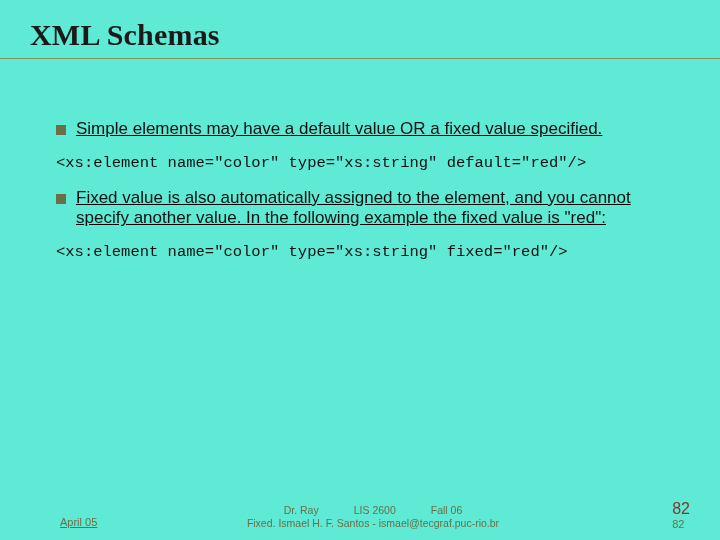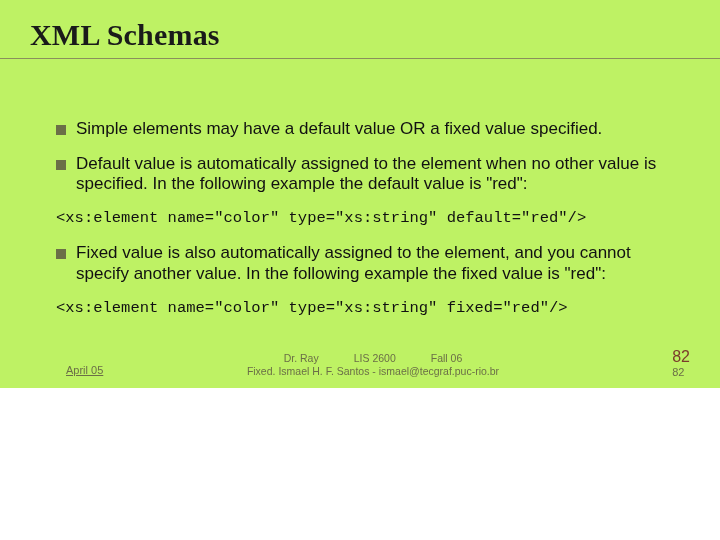--- a/index.html
+++ b/index.html
@@ -1,19 +1,19 @@
 <!DOCTYPE html>
 <html><head>
 <meta charset="utf-8">
 <style>
   * { margin: 0; padding: 0; box-sizing: border-box; }
   html, body { width: 720px; height: 540px; background: #fff; font-family: Arial, Helvetica, sans-serif; }
   .slide {
-    width: 720px; height: 388px;
-    background: #bef264;
+    width: 720px; height: 540px;
+    background: #5eead4;
     position: relative;
     padding: 18px 0 0 0;
   }
   .title {
     font-family: "Times New Roman", Times, serif;
     font-size: 30px;
     color: #1a1a1a;
     padding-left: 30px;
     letter-spacing: 0.2px;
   }
@@ -23,20 +23,21 @@
     border-top: 1.5px solid #8a8f5c;
     width: 100%;
   }
   .content {
     padding: 60px 36px 0 56px;
   }
   .item {
     display: flex;
     align-items: flex-start;
     margin-bottom: 14px;
+    text-decoration: underline;
   }
   .bullet {
     width: 10px; height: 10px;
     background: #6b6f47;
     margin-top: 6px;
     margin-right: 10px;
     flex-shrink: 0;
   }
   .item-text {
     font-size: 17px;
@@ -52,21 +53,21 @@
   }
   .footer {
     position: absolute;
     bottom: 10px;
     left: 0;
     width: 100%;
     padding: 0 30px 0 56px;
   }
   .footer-left {
     position: absolute;
-    left: 66px;
+    left: 60px;
     bottom: 2px;
     color: #6b6f47;
     font-size: 11px;
     text-decoration: underline;
   }
   .footer-center {
     text-align: center;
     color: #6b6f47;
     font-size: 10.5px;
     line-height: 1.25;
@@ -92,24 +93,20 @@
   <h1 class="title">XML Schemas</h1>
   <hr class="rule">
 
   <div class="content">
 
     <div class="item">
       <div class="bullet"></div>
       <div class="item-text">Simple elements may have a default value OR a fixed value specified.</div>
     </div>
 
-    <div class="item">
-      <div class="bullet"></div>
-      <div class="item-text">Default value is automatically assigned to the element when no other value is specified. In the following example the default value is "red":</div>
-    </div>
 
     <div class="code">&lt;xs:element name="color" type="xs:string" default="red"/&gt;</div>
 
     <div class="item">
       <div class="bullet"></div>
       <div class="item-text">Fixed value is also automatically assigned to the element, and you cannot specify another value.  In the following example the fixed value is "red":</div>
     </div>
 
     <div class="code">&lt;xs:element name="color" type="xs:string" fixed="red"/&gt;</div>
 

